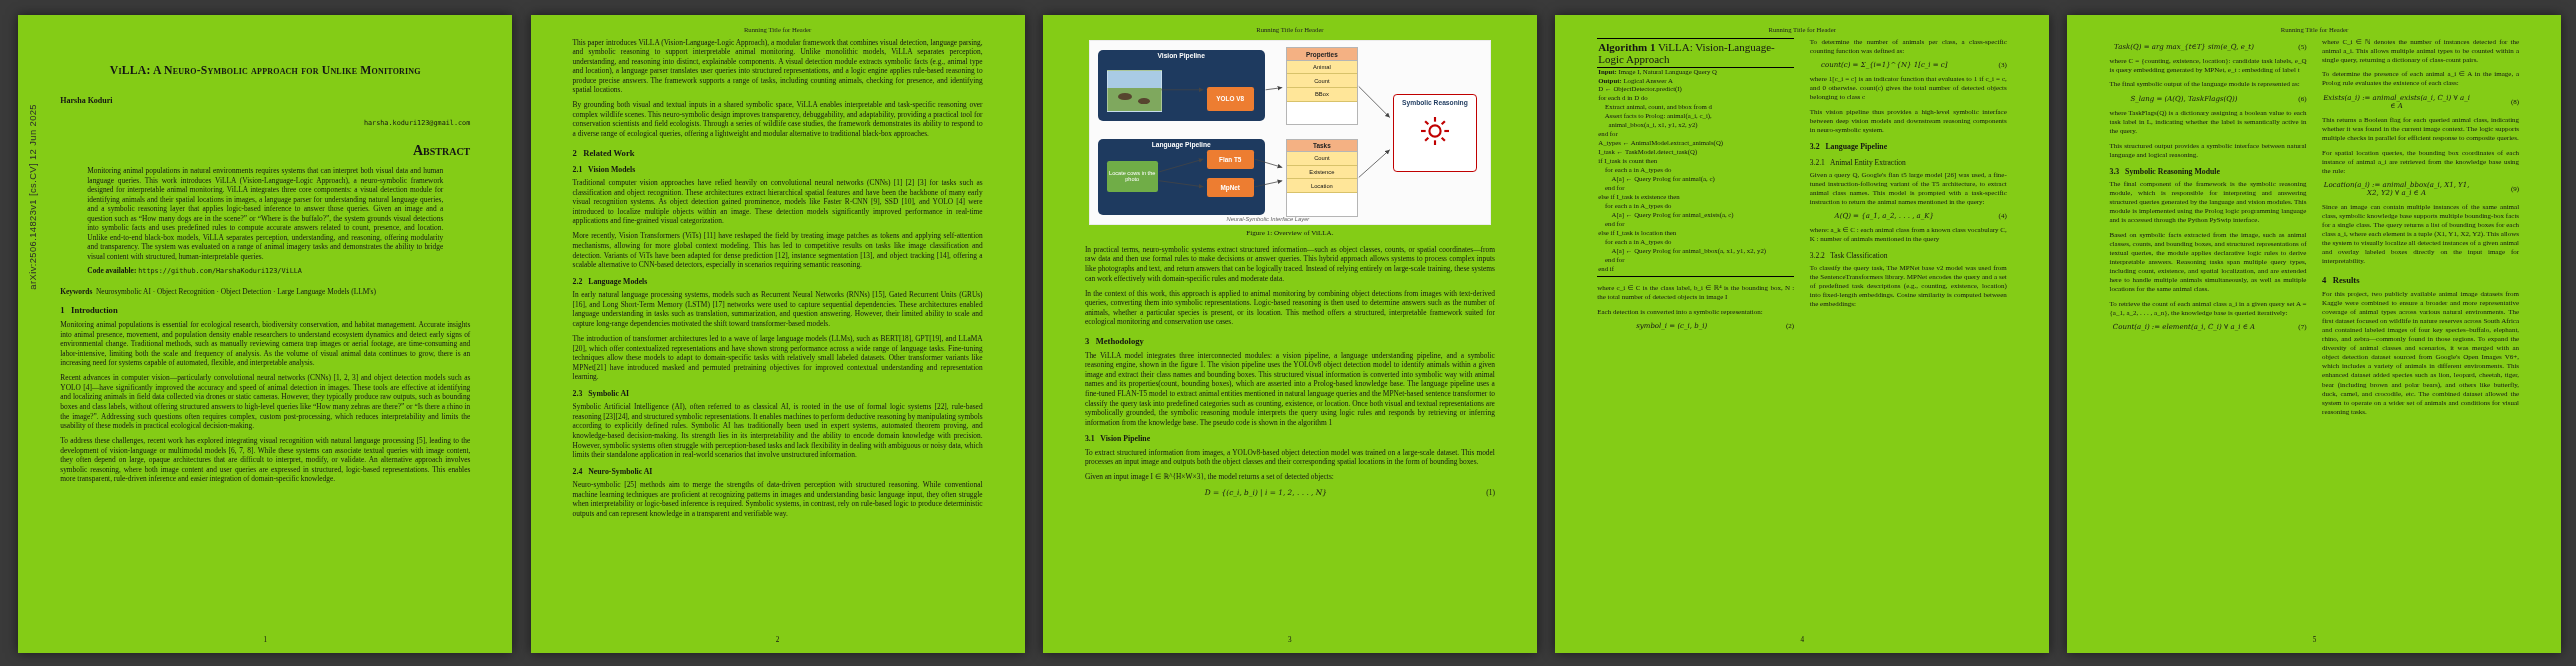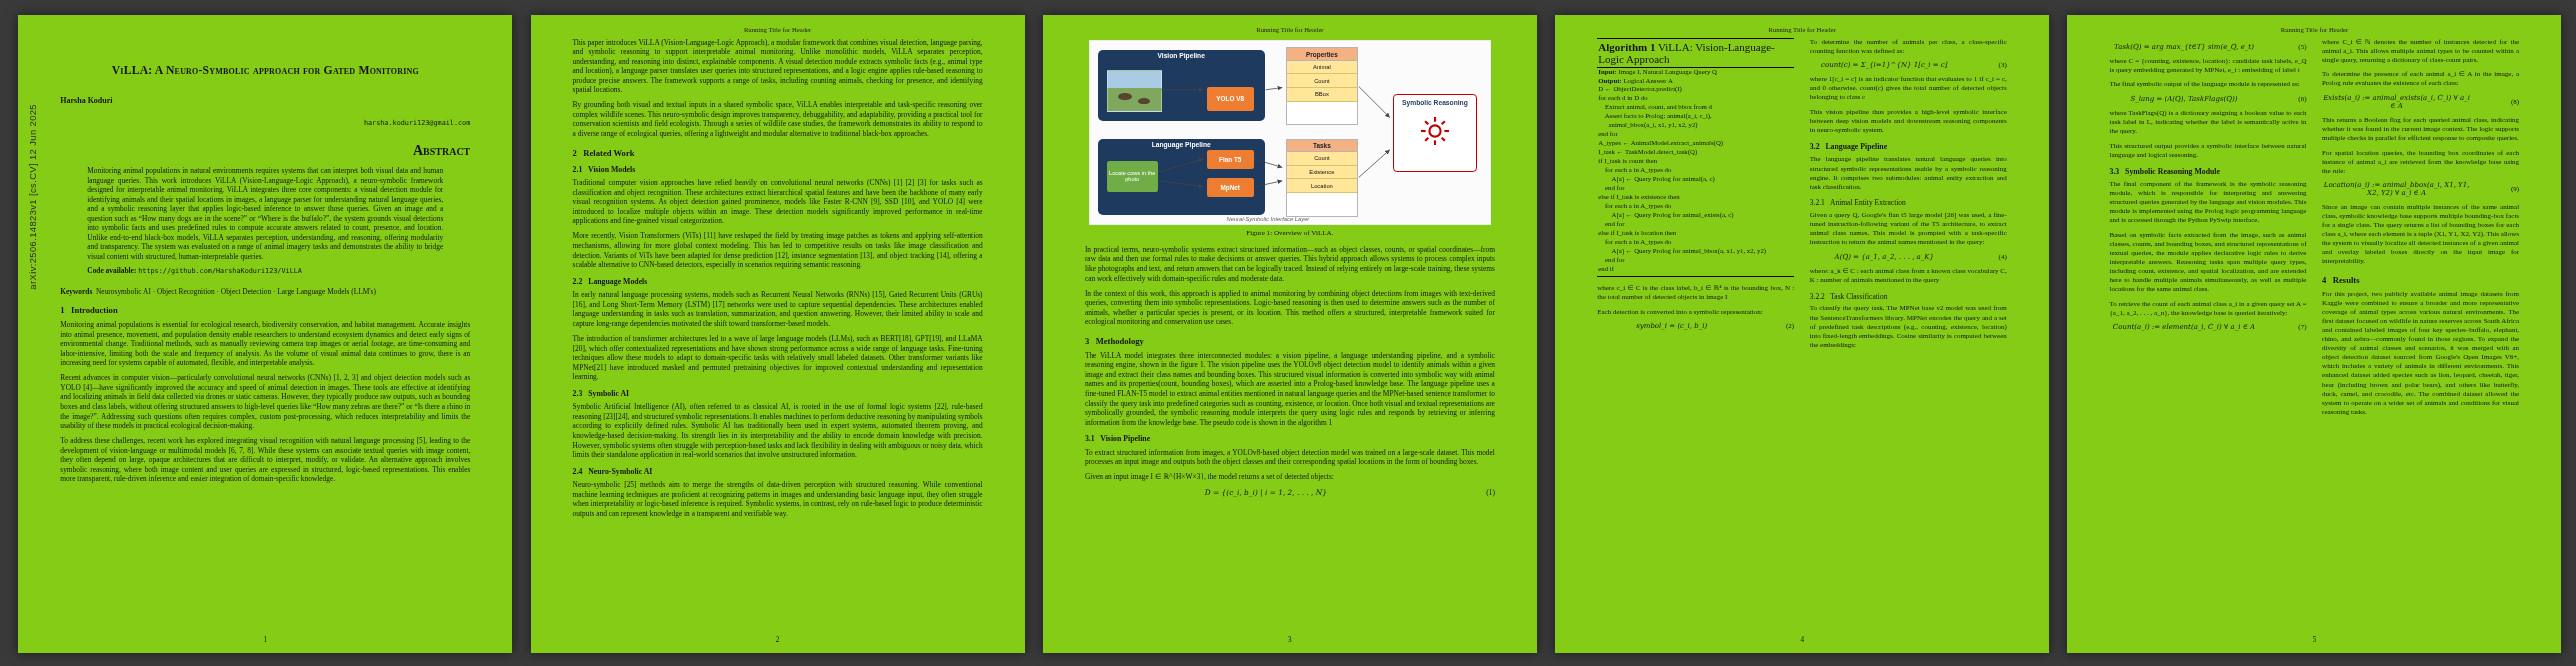--- a/index.html
+++ b/index.html
@@ -68,21 +68,21 @@
   .arrows{position:absolute;inset:0;pointer-events:none;}
 </style>
 </head>
 <body>
 
 <div class="canvas">
 
   <div class="page">
     <div class="arxiv-stamp">arXiv:2506.14823v1  [cs.CV]  12 Jun 2025</div>
     <div class="m">
-      <div class="title">ViLLA: A Neuro-Symbolic approach for Gated Monitoring</div>
+      <div class="title">ViLLA: A Neuro-Symbolic approach for Unlike Monitoring</div>
       <div class="author">Harsha Koduri</div>
       <div class="email mono">harsha.koduri123@gmail.com</div>
       <div class="abs-head">Abstract</div>
       <p class="p abstract">Monitoring animal populations in natural environments requires systems that can interpret both visual data and human language queries. This work introduces ViLLA (Vision-Language-Logic Approach), a neuro-symbolic framework designed for interpretable animal monitoring. ViLLA integrates three core components: a visual detection module for identifying animals and their spatial locations in images, a language parser for understanding natural language queries, and a symbolic reasoning layer that applies logic-based inference to answer those queries. Given an image and a question such as “How many dogs are in the scene?” or “Where is the buffalo?”, the system grounds visual detections into symbolic facts and uses predefined rules to compute accurate answers related to count, presence, and location. Unlike end-to-end black-box models, ViLLA separates perception, understanding, and reasoning, offering modularity and transparency. The system was evaluated on a range of animal imagery tasks and demonstrates the ability to bridge visual content with structured, human-interpretable queries.</p>
       <p class="codeline"><span class="bold">Code available:</span> <a href="#" class="mono">https://github.com/HarshaKoduri123/ViLLA</a></p>
       <p class="keywords"><span class="bold">Keywords</span>&nbsp;&nbsp;<span>Neurosymbolic AI · Object Recognition · Object Detection · Large Language Models (LLM's)</span></p>
       <div class="hsec">1   Introduction</div>
       <p class="p">Monitoring animal populations is essential for ecological research, biodiversity conservation, and habitat management. Accurate insights into animal presence, movement, and population density enable researchers to understand ecosystem dynamics and detect early signs of environmental change. Traditional methods, such as manually reviewing camera trap images or aerial footage, are time-consuming and labor-intensive, limiting both the scale and frequency of analysis. As the volume of visual animal data continues to grow, there is an increasing need for systems capable of automated, flexible, and interpretable analysis.</p>
       <p class="p">Recent advances in computer vision—particularly convolutional neural networks (CNNs) [1, 2, 3] and object detection models such as YOLO [4]—have significantly improved the accuracy and speed of animal detection in images. These tools are effective at identifying and localizing animals in field data collected via drones or static cameras. However, they typically produce raw outputs, such as bounding boxes and class labels, without offering structured answers to high-level queries like “How many zebras are there?” or “Is there a rhino in the image?”. Addressing such questions often requires complex, custom post-processing, which reduces interpretability and limits the usability of these models in practical ecological decision-making.</p>
       <p class="p">To address these challenges, recent work has explored integrating visual recognition with natural language processing [5], leading to the development of vision-language or multimodal models [6, 7, 8]. While these systems can associate textual queries with image content, they often depend on large, opaque architectures that are difficult to interpret, modify, or validate. An alternative approach involves symbolic reasoning, where both image content and user queries are expressed in structured, logic-based representations. This enables more transparent, rule-driven inference and easier integration of domain-specific knowledge.</p>
@@ -244,21 +244,20 @@
         </div>
         <div class="col">
           <p class="p">To determine the number of animals per class, a class-specific counting function was defined as:</p>
           <div class="eq">
             <span class="formula">count(c) = Σ_{i=1}^{N} 1[c_i = c]</span>
             <span class="num">(3)</span>
           </div>
           <p class="p">where 1[c_i = c] is an indicator function that evaluates to 1 if c_i = c, and 0 otherwise. count(c) gives the total number of detected objects belonging to class c</p>
           <p class="p">This vision pipeline thus provides a high-level symbolic interface between deep vision models and downstream reasoning components in neuro-symbolic system.</p>
           <div class="hsub">3.2   Language Pipeline</div>
-          <p class="p">The language pipeline translates natural language queries into structured symbolic representations usable by a symbolic reasoning engine. It comprises two submodules: animal entity extraction and task classification.</p>
           <div class="hsubsub">3.2.1   Animal Entity Extraction</div>
           <p class="p">Given a query Q, Google's flan t5 large model [26] was used, a fine-tuned instruction-following variant of the T5 architecture, to extract animal class names. This model is prompted with a task-specific instruction to return the animal names mentioned in the query:</p>
           <div class="eq">
             <span class="formula">A(Q) = {a_1, a_2, . . . , a_K}</span>
             <span class="num">(4)</span>
           </div>
           <p class="p">where: a_k ∈ C : each animal class from a known class vocabulary C, K : number of animals mentioned in the query</p>
           <div class="hsubsub">3.2.2   Task Classification</div>
           <p class="p">To classify the query task, The MPNet base v2 model was used from the SentenceTransformers library. MPNet encodes the query and a set of predefined task descriptions (e.g., counting, existence, location) into fixed-length embeddings. Cosine similarity is computed between the embeddings:</p>
         </div>

